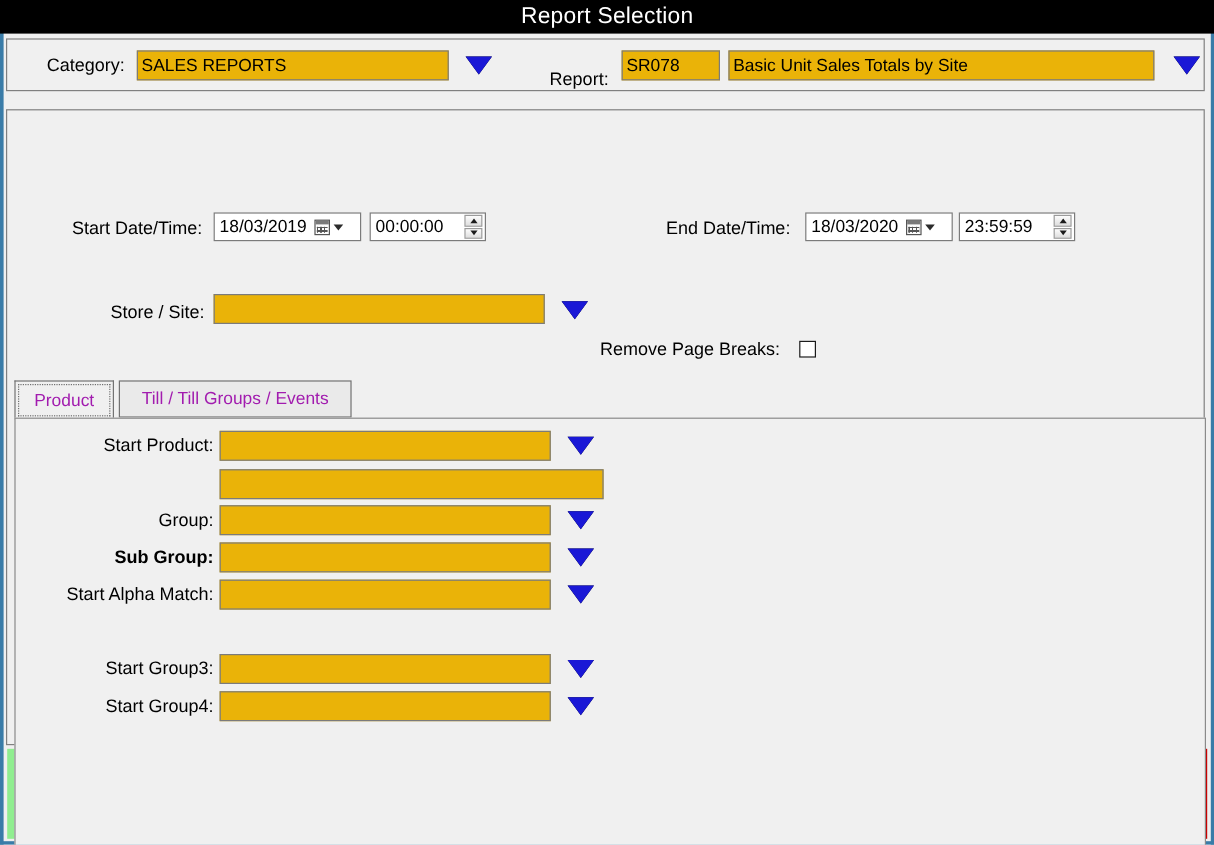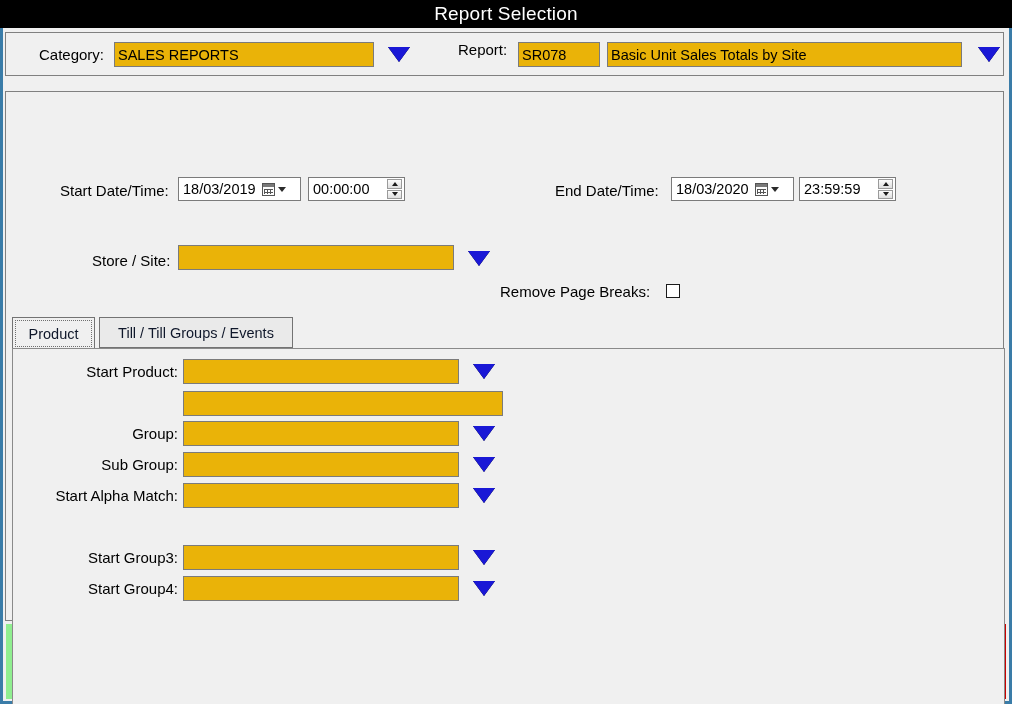--- a/index.html
+++ b/index.html
@@ -179,21 +179,21 @@
     box-sizing: border-box;
   }
 
   
   .tab {
     font-size: 14.5px;
     box-sizing: border-box;
     display: flex;
     align-items: center;
     justify-content: center;
-    color: #0f172a;
+    color: #a21caf;
     white-space: nowrap;
   }
   .tab-active {
     background: #f0f0f0;
     border: 1px solid #737373;
     border-bottom: 1px solid #f0f0f0;
     outline: 1px dotted #6f6f6f;
     outline-offset: -4px;
   }
   .tab-inactive {
@@ -259,21 +259,21 @@
   </div>
 
   <div id="top-panel" class="panel">
 
     <span class="lbl" style="position:absolute; left:33px; top:13px;">Category:</span>
 
     <div class="tfield" style="position:absolute; left:108px; top:9px; width:260px;">SALES REPORTS</div>
 
     <div class="arrow" style="position:absolute; left:382px; top:14px;"></div>
 
-    <span class="lbl" style="position:absolute; left:452px; top:8px;">Report:</span>
+    <span class="lbl" style="position:absolute; left:452px; top:25px;">Report:</span>
 
     <div class="tfield" style="position:absolute; left:512px; top:9px; width:82px;">SR078</div>
 
     <div class="tfield" style="position:absolute; left:601px; top:9px; width:355px;">Basic Unit Sales Totals by Site</div>
 
     <div class="arrow" style="position:absolute; left:972px; top:14px;"></div>
   </div>
 
   <div id="mid-panel" class="panel">
 
@@ -339,21 +339,21 @@
         <span class="lbl"></span>
         <div class="tfield" style="width:320px;"></div>
       </div>
 
       <div class="frow" style="left:0px; top:72px;">
         <span class="lbl">Group:</span>
         <div class="tfield" style="width:276px;"></div>
         <div class="arrow" style="margin-left:14px;"></div>
       </div>
 
-      <div class="frow" style="left:0px; top:103px;">
+      <div class="frow" style="left:0px; top:103px;font-weight:bold;">
         <span class="lbl">Sub Group:</span>
         <div class="tfield" style="width:276px;"></div>
         <div class="arrow" style="margin-left:14px;"></div>
       </div>
 
       <div class="frow" style="left:0px; top:134px;">
         <span class="lbl">Start Alpha Match:</span>
         <div class="tfield" style="width:276px;"></div>
         <div class="arrow" style="margin-left:14px;"></div>
       </div>

